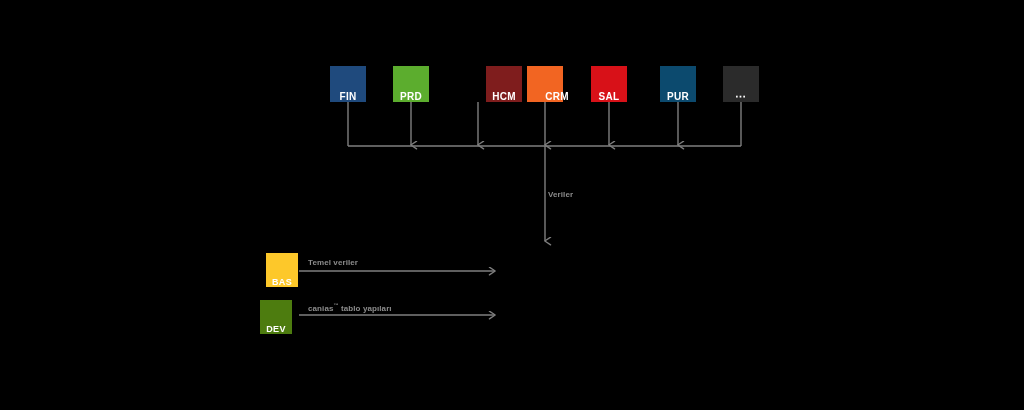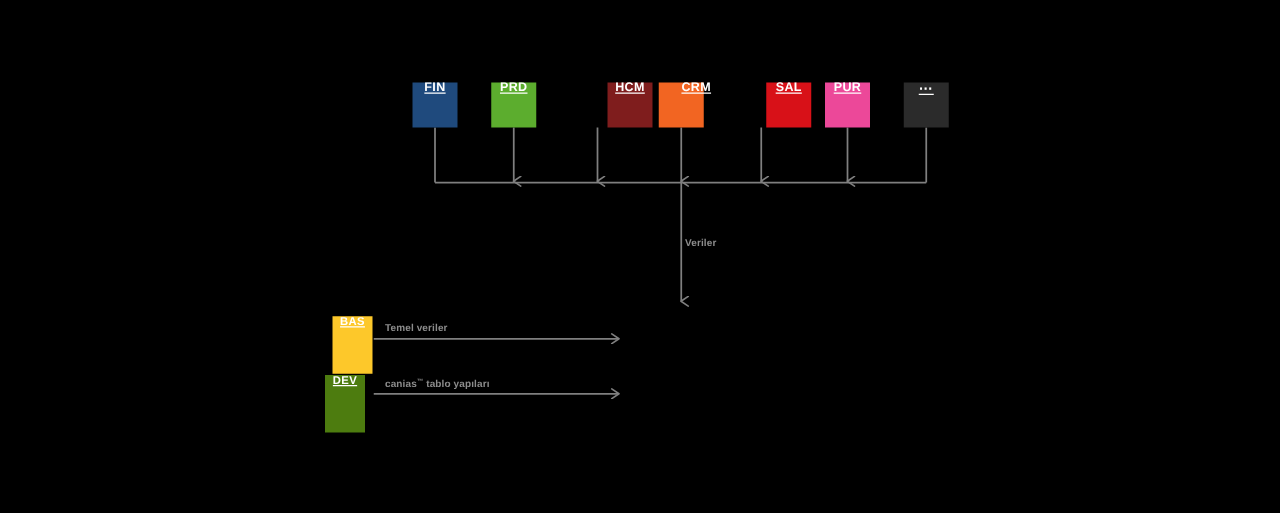--- a/index.html
+++ b/index.html
@@ -21,40 +21,39 @@
     position: absolute;
     left: 0;
     top: 0;
     width: 1024px;
     height: 410px;
     pointer-events: none;
   }
   .node {
     position: absolute;
     display: flex;
-    align-items: flex-start;
+    align-items: flex-end;
     justify-content: center;
     box-sizing: border-box;
     color: #ffffff;
     font-size: 10px;
     font-weight: bold;
     letter-spacing: 0.3px;
     line-height: 1;
     text-align: center;
-    text-decoration: underline;
   }
   .src-node {
     width: 36px;
     height: 36px;
     top: 66px;
     font-size: 10px;
   }
   .feeder-node {
     width: 32px;
-    height: 46px;
+    height: 34px;
     font-size: 9px;
   }
   .hub-node {
     width: 98px;
     height: 100px;
     left: 496px;
     top: 242px;
     font-size: 10px;
     color: #f2efe4;
   }
@@ -126,25 +125,25 @@
   </div>
 
   <div class="node src-node" style="left:486px; background:#7f1d1d;">
     <span>HCM</span>
   </div>
 
   <div class="node src-node" style="left:527px; background:#f26522;padding-left:24px;">
     <span>CRM</span>
   </div>
 
-  <div class="node src-node" style="left:591px; background:#d81118;margin-left:22px;">
+  <div class="node src-node" style="left:591px; background:#d81118;">
     <span>SAL</span>
   </div>
 
-  <div class="node src-node" style="left:660px; background:#ec4899;">
+  <div class="node src-node" style="left:660px; background:#0c4a6e;">
     <span>PUR</span>
   </div>
 
   <div class="node src-node" style="left:723px; background:#2b2b2b;">
     <span class="dots-glyph">⋯</span>
   </div>
 
   <div class="edge-label" style="left:548px; top:191px;">
     <span>Veriler</span>
   </div>

